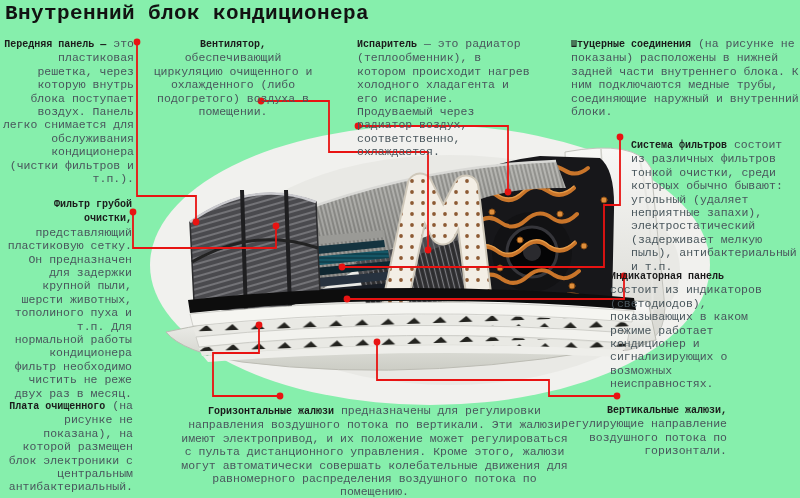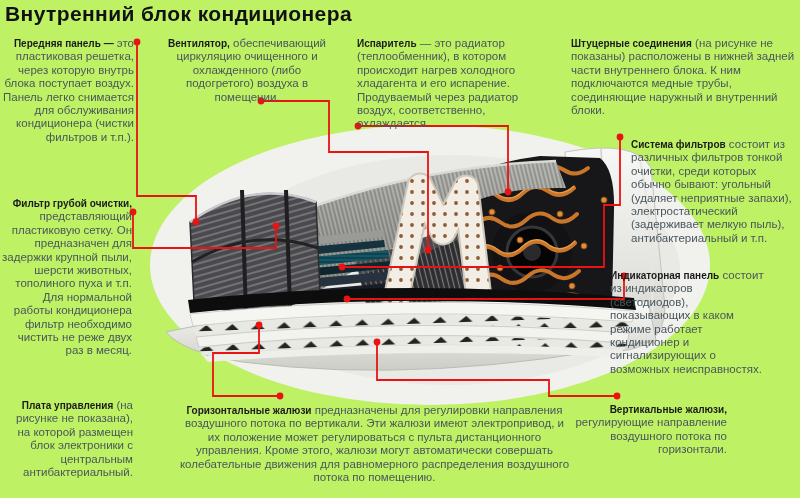--- a/index.html
+++ b/index.html
@@ -1,17 +1,17 @@
 <!DOCTYPE html>
 <html><head>
 <meta charset="utf-8">
 <style>
   html,body{margin:0;padding:0;background:#fff;}
-  #page{position:relative;width:800px;height:498px;background:#bef264;overflow:hidden;
-        font-family:Liberation Sans, sans-serif;}
+  #page{position:relative;width:800px;height:498px;background:#86efac;overflow:hidden;
+        font-family:Liberation Mono, monospace;}
   .pgtitle{position:absolute;left:5px;top:2px;font-size:21px;font-weight:bold;color:#121212;
            letter-spacing:.4px;white-space:nowrap;}
   .co{position:absolute;font-size:11.5px;line-height:13.4px;color:#49565c;}
   .co b{color:#1b1b1b;font-size:10px;}
   .ra{text-align:right;}
   .ca{text-align:center;}
   .la{text-align:left;}
   svg.layer{position:absolute;left:0;top:0;}
 </style>
 </head>
@@ -180,25 +180,25 @@
     <b>Передняя панель —</b>
     <span>это пластиковая решетка, через которую внутрь блока поступает воздух. Панель легко снимается для обслуживания кондиционера (чистки фильтров и т.п.).</span>
   </div>
 
   <div class="co ra" style="left:2px;top:197px;width:130px;">
     <b>Фильтр грубой очистки,</b>
     <span>представляющий пластиковую сетку. Он предназначен для задержки крупной пыли, шерсти животных, тополиного пуха и т.п. Для нормальной работы кондиционера фильтр необходимо чистить не реже двух раз в месяц.</span>
   </div>
 
   <div class="co ra" style="left:2px;top:399px;width:131px;">
-    <b>Плата управления</b>
+    <b>Плата очищенного</b>
     <span>(на рисунке не показана), на которой размещен блок электроники с центральным антибактериальный.</span>
   </div>
 
-  <div class="co ca" style="left:165px;top:37px;width:164px;">
+  <div class="co ca" style="left:151px;top:37px;width:164px;">
     <b>Вентилятор,</b>
     <span>обеспечивающий циркуляцию очищенного и охлажденного (либо подогретого) воздуха в помещении.</span>
   </div>
 
   <div class="co la" style="left:357px;top:37px;width:176px;">
     <b>Испаритель</b>
     <span>— это радиатор (теплообменник), в котором происходит нагрев холодного хладагента и его испарение. Продуваемый через радиатор воздух, соответственно, охлаждается.</span>
   </div>
 
   <div class="co la" style="left:571px;top:37px;width:229px;">

